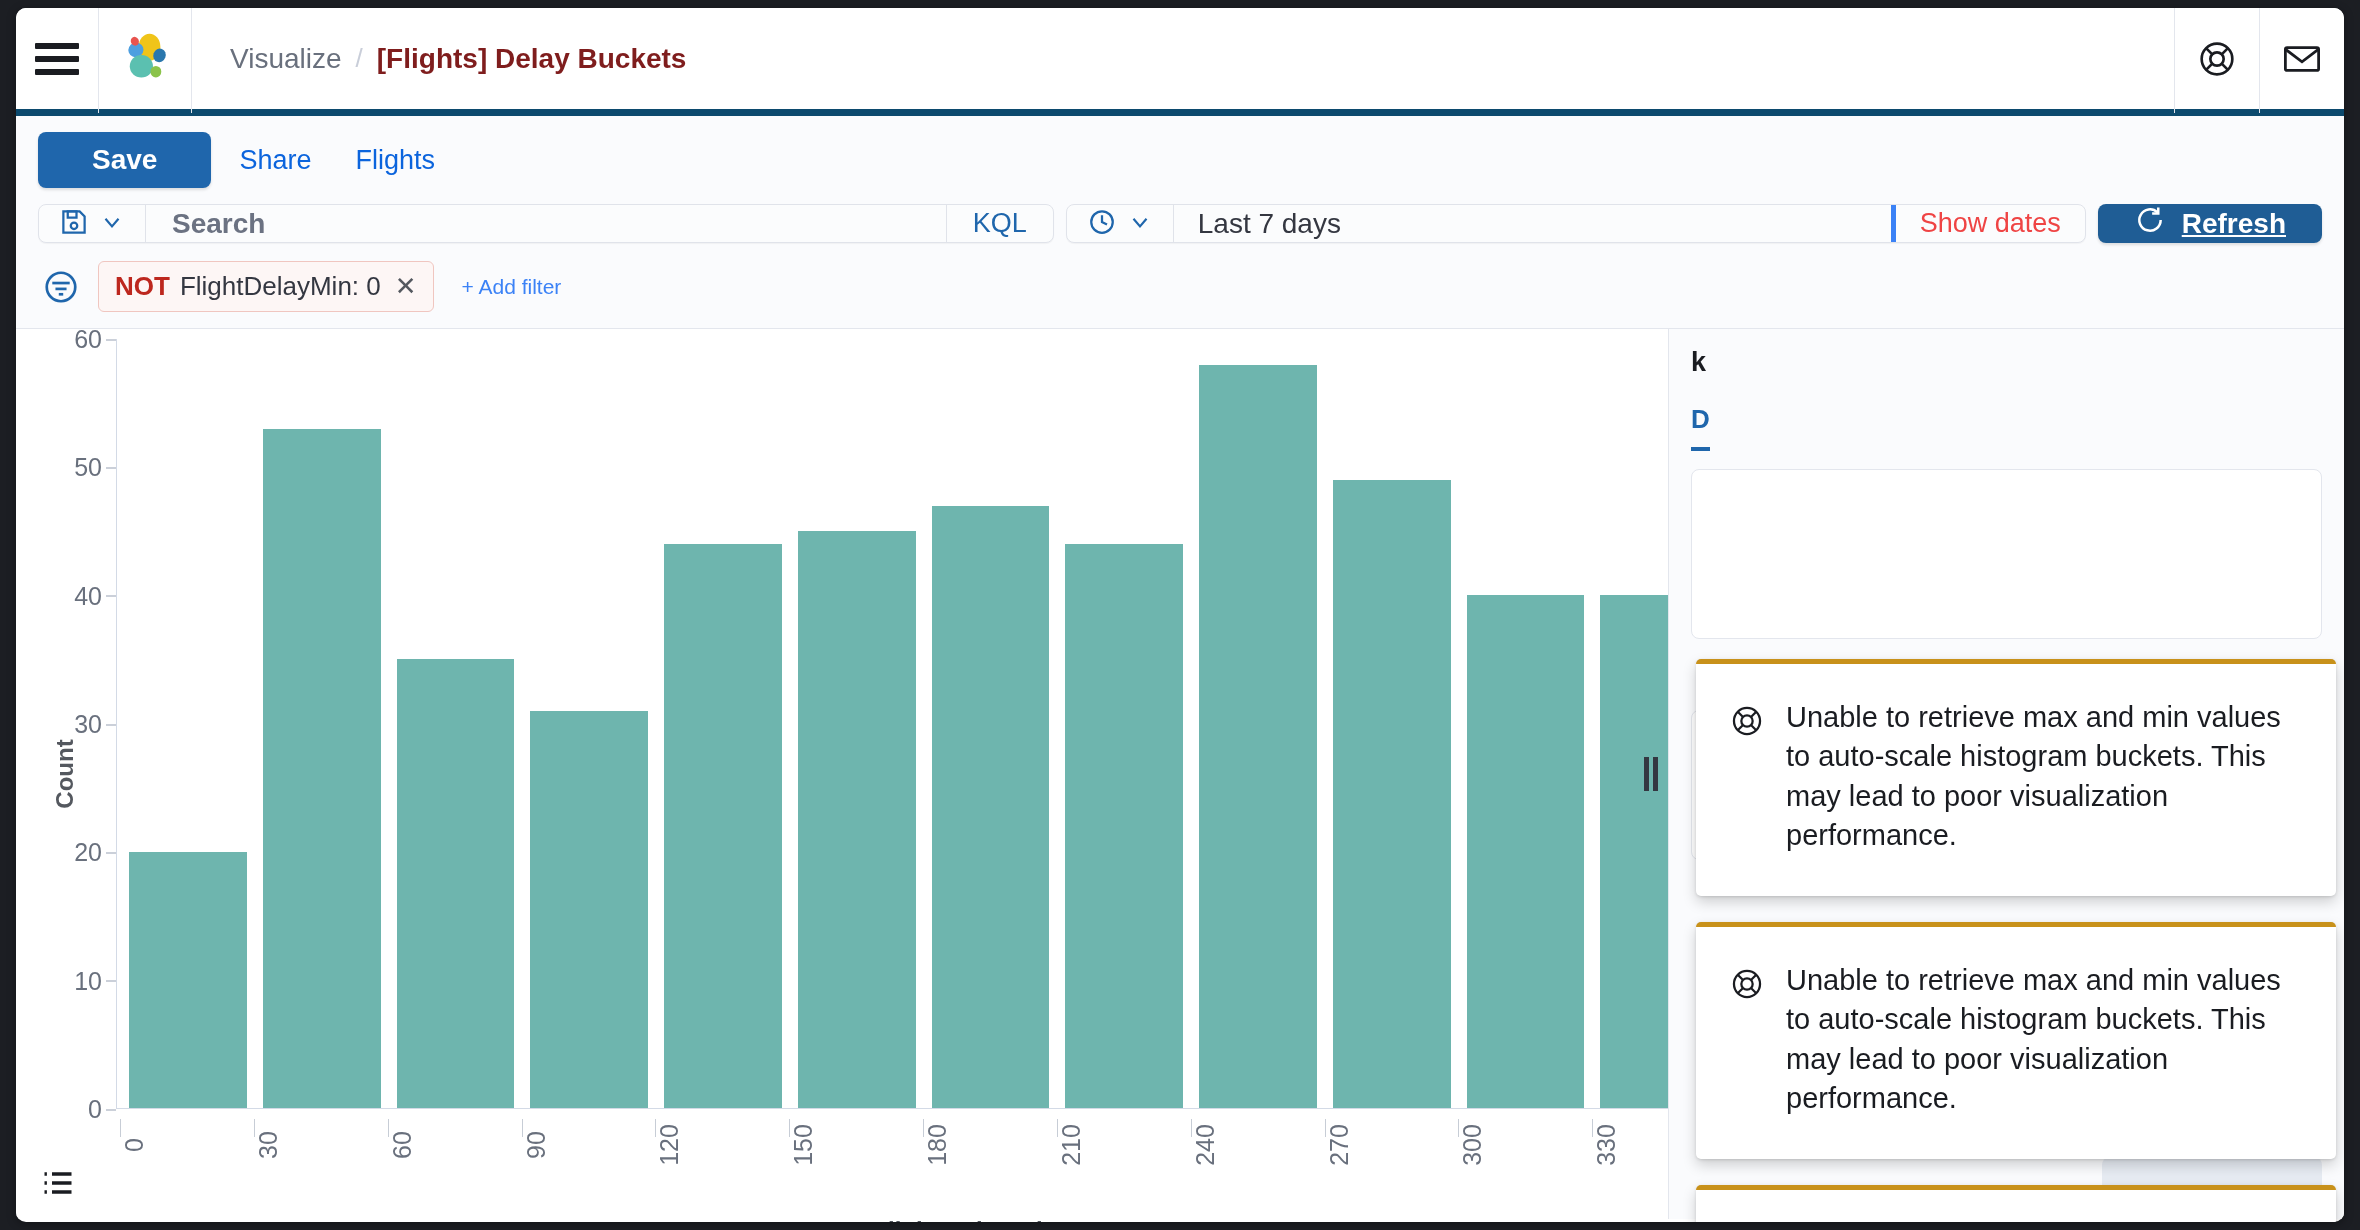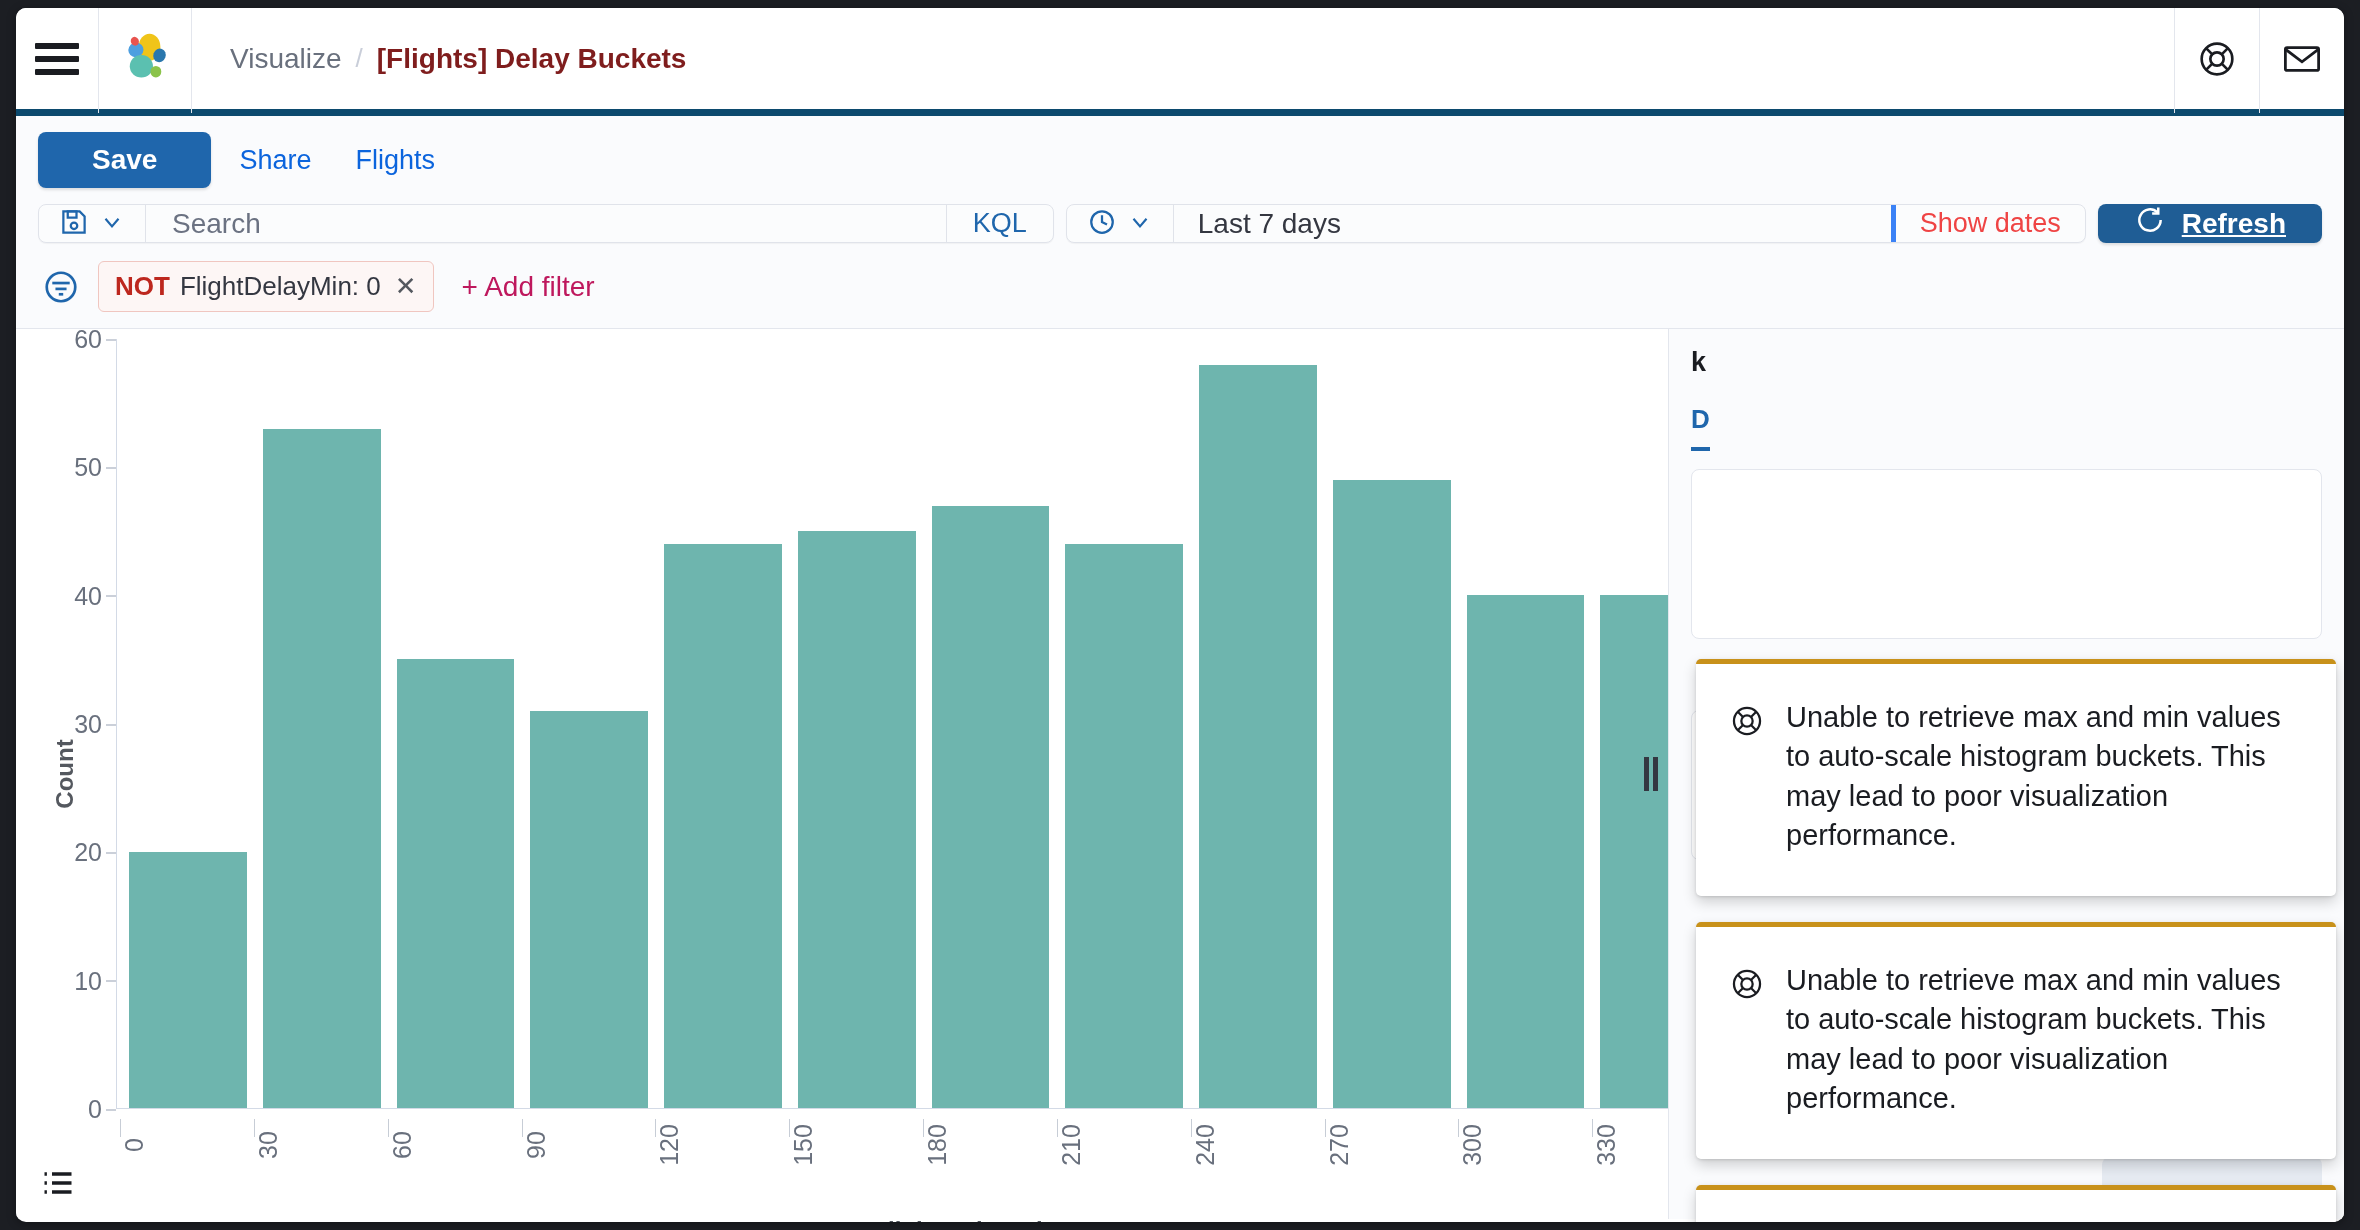--- a/index.html
+++ b/index.html
@@ -84,20 +84,21 @@
   .q-iconcell {
     display: flex; align-items: center; gap: 10px;
     padding: 0 20px; cursor: pointer;
     border-right: 1px solid #e0e3ea;
     color: #1f66ac;
   }
   .q-input {
     flex: 1; border: none; outline: none; background: transparent;
     font-family: inherit; font-size: 28px; color: #343741;
     padding: 0 26px;
+    font-weight: bold;
   }
   .q-input::placeholder { color: #6b7282; }
   .q-kql {
     display: flex; align-items: center; padding: 0 26px;
     color: #1f66ac; font-size: 27px; cursor: pointer;
     border-left: 1px solid #e0e3ea;
   }
   .qdates { width: 1020px; }
   .q-daterange {
     flex: 1; display: flex; align-items: center;
@@ -127,21 +128,21 @@
   .fbar-icon { width: 46px; display: flex; align-items: center; justify-content: center; cursor: pointer; }
   .filter-pill {
     display: flex; align-items: center; gap: 10px;
     background: #fdf6f5; border: 1px solid #f0c6c0;
     border-radius: 6px; padding: 9px 16px;
     font-size: 26px; cursor: pointer;
   }
   .pill-not { color: #bd271e; font-weight: 700; }
   .pill-txt { color: #343741; }
   .pill-x { color: #54585f; font-size: 26px; padding-left: 4px; cursor: pointer; }
-  .add-filter { color: #be185d; font-size: 28px; cursor: pointer; padding-left: 14px; }
+  .add-filter { color: #3b82f6; font-size: 21px; cursor: pointer; padding-left: 14px; }
 
   
   .main { position: relative; height: 890px; background: #fff; display: flex; }
   .vis-panel { position: relative; flex: 1; }
 
   .chart-area { position: absolute; left: 0; top: 0; right: 0; bottom: 0; }
   .y-label {
     position: absolute; left: 14px; top: 50%;
     transform: translateY(-50%) rotate(-90deg);
     transform-origin: center;

